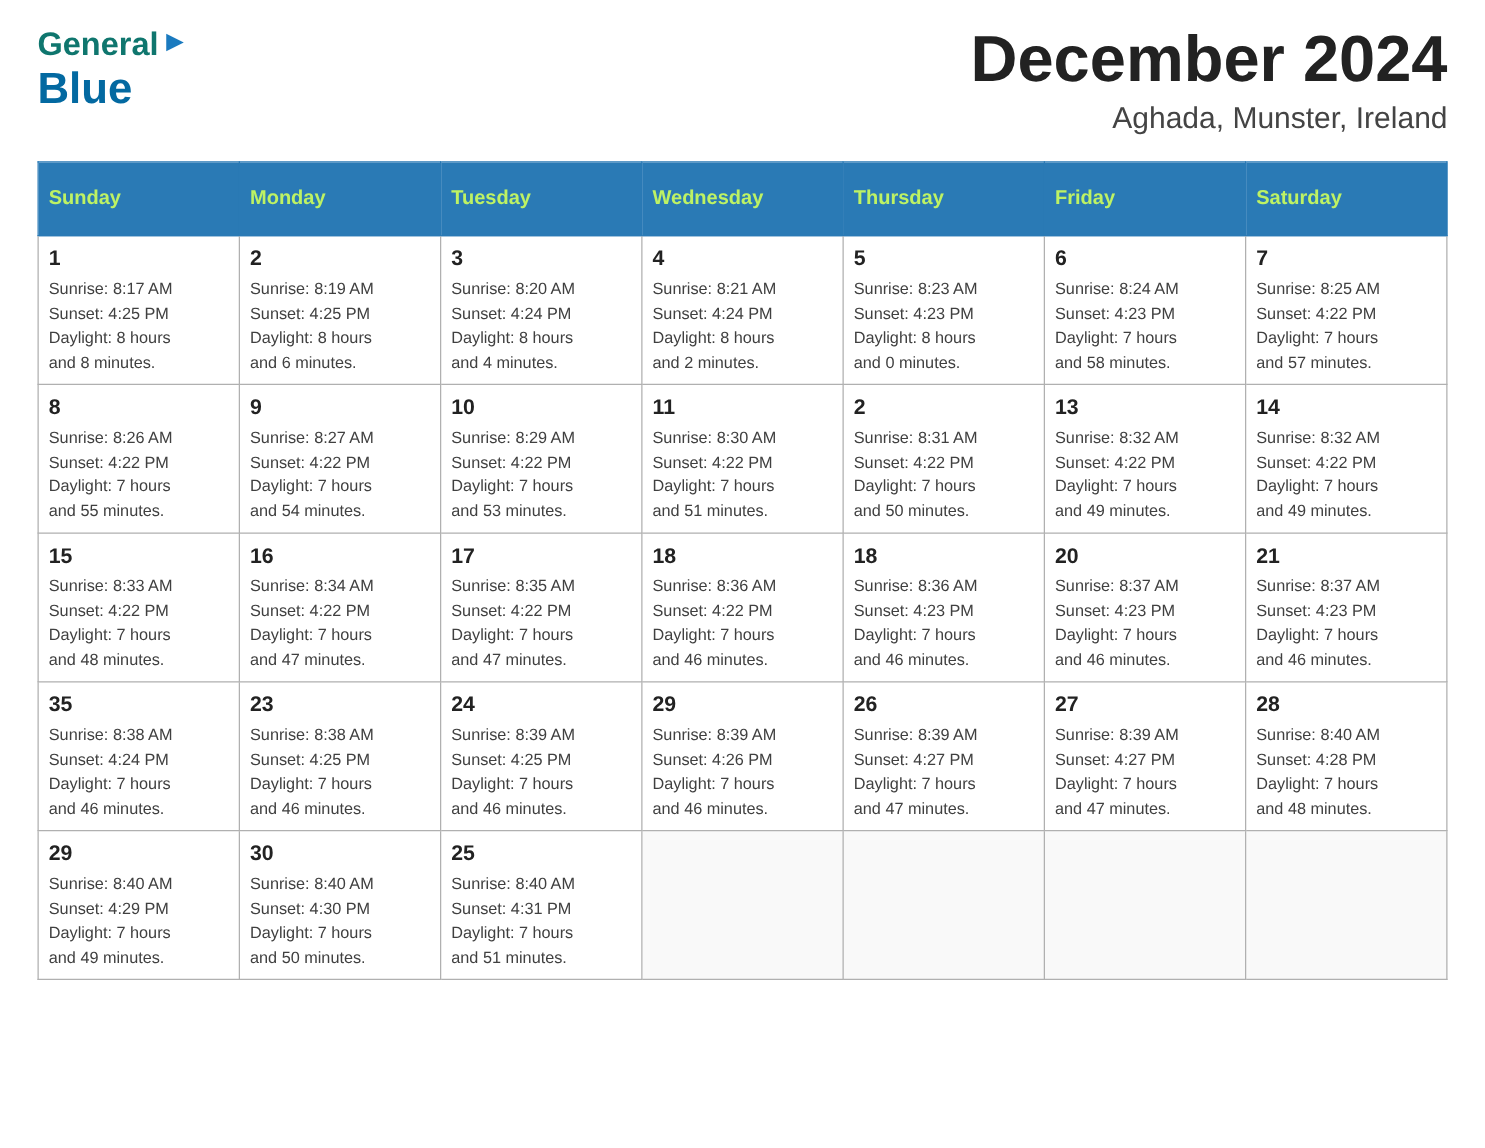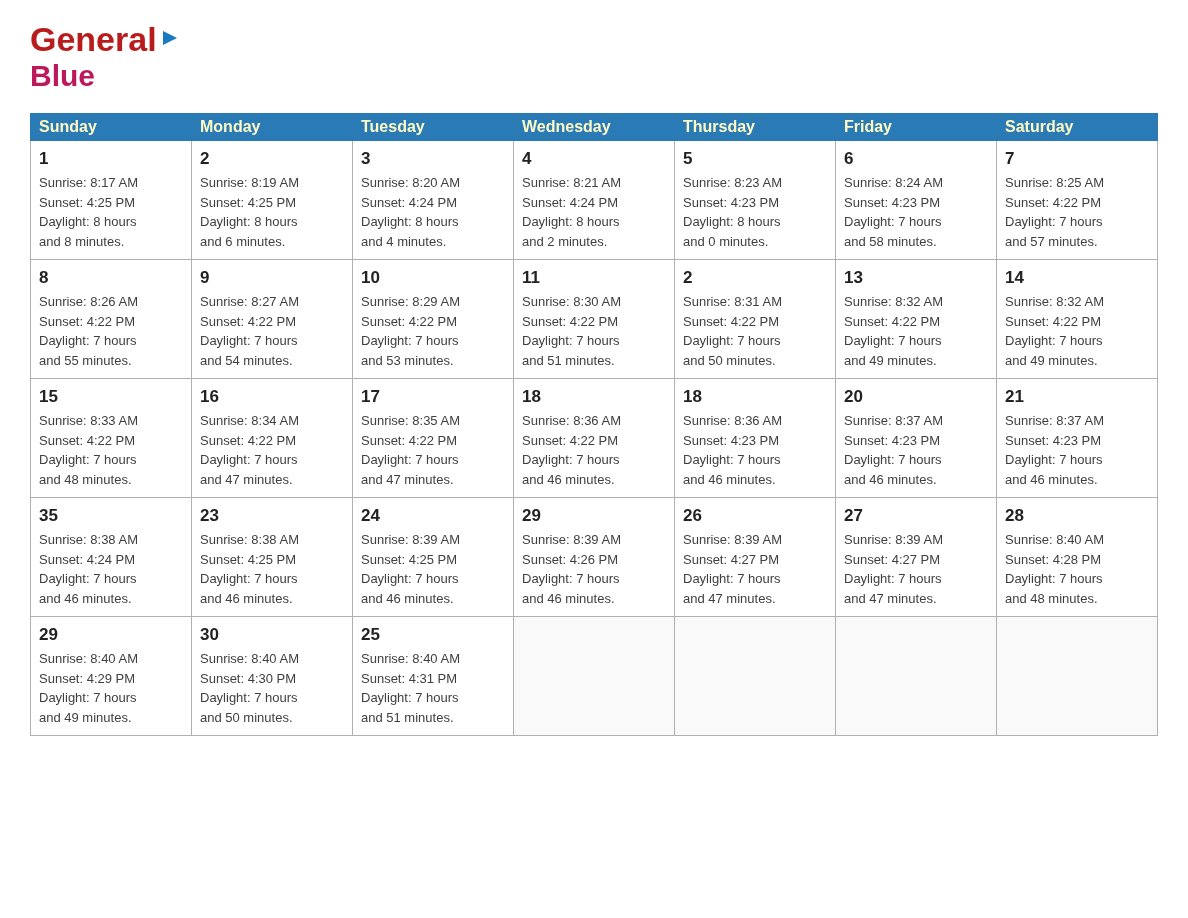--- a/index.html
+++ b/index.html
@@ -35,24 +35,24 @@
       color: #444;
       margin-top: 4px;
     }
     table {
       width: 100%;
       border-collapse: collapse;
       table-layout: fixed;
     }
     thead tr th {
       background-color: #2a7ab5;
-      color: #fef9c3;
+      color: #bef264;
       font-size: 16px;
       font-weight: bold;
-      padding: 4px 8px;
+      padding: 20px 8px;
       text-align: left;
       border: 1px solid #2a7ab5;
     }
     tbody tr td {
       border: 1px solid #b0b0b0;
       vertical-align: top;
       padding: 8px;
       font-size: 13px;
       color: #222;
       height: 110px;
@@ -70,45 +70,49 @@
     }
     tbody tr td.empty {
       background: #f9f9f9;
     }
     .logo-wrapper {
       display: flex;
       align-items: center;
       gap: 0;
     }
     .logo-general {
-      font-size: 34px;
-      font-weight: bold;
-      color: #b91c1c;
+      font-size: 26px;
+      font-weight: bold;
+      color: #0f766e;
     }
     .logo-line2 {
-      color: #be185d;
-      font-size: 30px;
+      color: #0369a1;
+      font-size: 35px;
       font-weight: bold;
     }
   </style>
 </head>
 <body>
 
 <div class="header">
   <div class="logo">
     <div class="logo-wrapper">
       <span class="logo-general">General</span>
       <svg width="22" height="22" viewBox="0 0 22 22" style="margin-left:2px;margin-bottom:4px;">
         <polygon points="4,4 18,11 4,18" fill="#1a7abf"></polygon>
       </svg>
     </div>
     <div>
       <span class="logo-line2">Blue</span>
     </div>
   </div>
+  <div class="title-block">
+    <div class="month-title">December 2024</div>
+    <div class="subtitle">Aghada, Munster, Ireland</div>
+  </div>
 </div>
 
 <table>
   <thead>
     <tr>
 
     <th>Sunday</th>
         <th>Monday</th>
         <th>Tuesday</th>
         <th>Wednesday</th>

